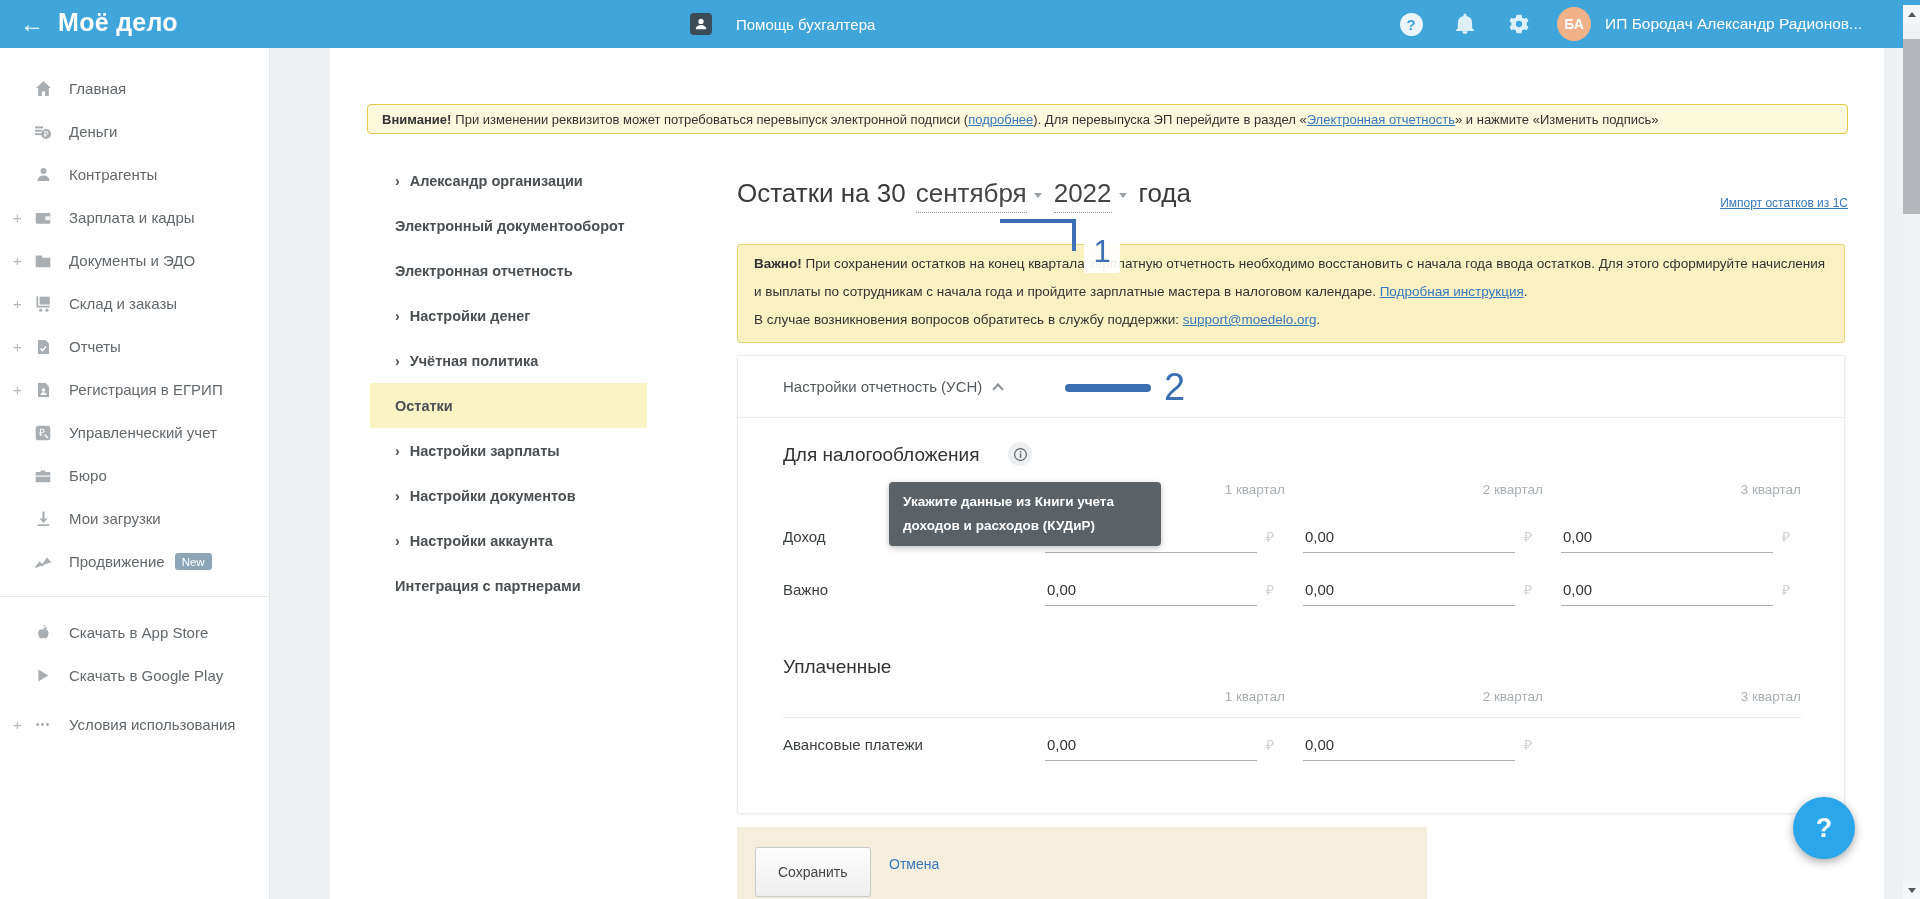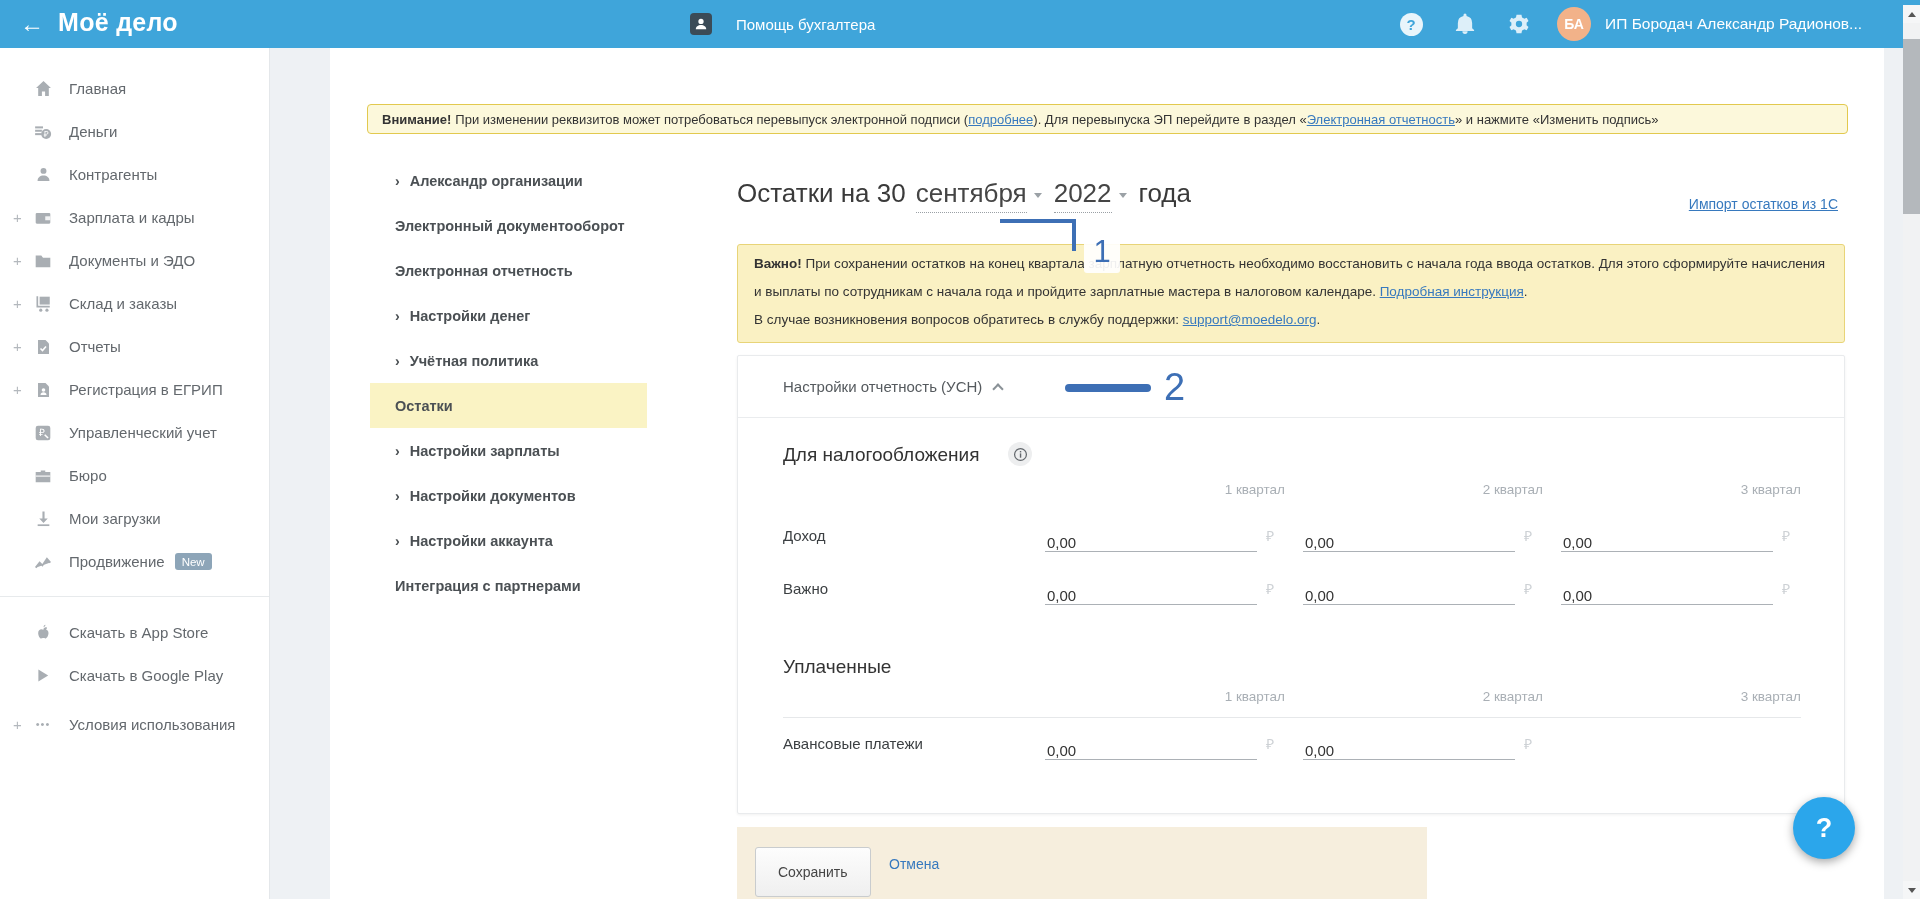--- a/index.html
+++ b/index.html
@@ -39,37 +39,37 @@
 
   .snav { position:absolute; left:40px; top:110px; width:277px; }
   .snav-item { height:45px; display:flex; align-items:center; padding-left:25px; font-size:14.5px; font-weight:700; color:#4b5054; cursor:pointer; }
   .snav-item .chev { margin-right:10px; font-size:14px; font-weight:700; color:#4b5054; }
   .snav-item.active { background:#faf3c4; }
 
   .page-title { position:absolute; left:407px; top:130px; font-size:26px; color:#3a3a3a; display:flex; align-items:baseline; }
   .title-part { margin-right:10px; }
   .dd { border-bottom:1px dotted #9aa0a5; padding-bottom:3px; color:#454545; cursor:pointer; }
   .caret-down { display:inline-block; width:0; height:0; border:4px solid transparent; border-top:5px solid #9ba1a6; margin:0 12px 0 7px; }
-  .import-link { position:absolute; right:46px; top:148px; font-size:14px; }
+  .import-link { position:absolute; right:36px; top:148px; font-size:12px; }
 
   .imp-box { position:absolute; left:407px; top:196px; width:1108px; background:#faf1c3; border:1px solid #e8d478; border-radius:3px; padding:5px 16px 8px 16px; font-size:13.5px; color:#333; line-height:28px; }
 
   
   .card { position:absolute; left:407px; top:307px; width:1108px; height:459px; background:#fff; border:1px solid #e9ebed; border-radius:2px; box-shadow:0 1px 3px rgba(0,0,0,.06); }
   .card-header { height:62px; display:flex; align-items:center; padding:0 45px; border-bottom:1px solid #eaecee; font-size:15px; color:#555a5e; cursor:pointer; }
   .chev-up { display:inline-block; width:8px; height:8px; border-left:2px solid #8a9197; border-top:2px solid #8a9197; transform:rotate(45deg); margin:5px 0 0 12px; }
   .sec-title { position:absolute; left:45px; font-size:19px; color:#333; }
   .info-icon { position:absolute; left:270px; top:86px; width:24px; height:24px; border-radius:50%; background:#edeeef; display:flex; align-items:center; justify-content:center; cursor:pointer; }
   .tooltip { position:absolute; left:151px; top:126px; width:272px; background:#5a6268; color:#fff; font-size:13.5px; font-weight:700; line-height:24px; border-radius:4px; padding:8px 14px; box-shadow:0 2px 6px rgba(0,0,0,.25); z-index:8; }
   .qrow { position:absolute; left:45px; width:1018px; display:grid; grid-template-columns:244px 240px 240px 240px; column-gap:18px; font-size:13.5px; color:#a9afb5; }
   .qrow span { text-align:right; }
   .frow { position:absolute; left:45px; width:1018px; display:grid; grid-template-columns:244px 240px 240px 240px; column-gap:18px; align-items:end; }
   .frow .flabel { font-size:15px; color:#3b3f42; padding-bottom:8px; }
   .cell { display:flex; align-items:flex-end; }
-  .cell input { width:212px; border:none; border-bottom:1px solid #acb1b6; background:transparent; font-family:"Liberation Sans",sans-serif; font-size:15px; color:#333; padding:2px 2px 0 2px; outline:none; }
+  .cell input { width:212px; border:none; border-bottom:1px solid #acb1b6; background:transparent; font-family:"Liberation Sans",sans-serif; font-size:15px; color:#333; padding:2px 2px 7px 2px; outline:none; }
   .cell .rub { color:#cdd1d5; font-size:14px; margin-left:9px; padding-bottom:7px; }
   .card-divider { position:absolute; left:45px; top:361px; width:1018px; height:1px; background:#e6e8ea; }
 
   
   .footer-band { position:absolute; left:407px; top:779px; width:690px; height:120px; background:#f6eedd; }
   .save-btn { position:absolute; left:18px; top:20px; padding:16px 22px; font-family:"Liberation Sans",sans-serif; font-size:14px; color:#454545; background:linear-gradient(#fdfdfd,#efefef); border:1px solid #c9ccce; border-radius:3px; cursor:pointer; }
   .cancel-link { position:absolute; left:152px; top:29px; font-size:14px; color:#3779be; text-decoration:none; cursor:pointer; }
 
   
   .fab { position:absolute; left:1793px; top:797px; width:62px; height:62px; border-radius:50%; background:#2ba6eb; color:#fff; font-size:27px; font-weight:700; display:flex; align-items:center; justify-content:center; box-shadow:0 3px 10px rgba(0,0,0,.35); cursor:pointer; z-index:20; }
@@ -359,20 +359,21 @@
       </div>
 
       <div class="sec-title" style="top:88px;">Для налогообложения</div>
       <span class="info-icon">
         <svg width="15" height="15" viewBox="0 0 16 16">
             <circle cx="8" cy="8" r="6.3" fill="none" stroke="#61666b" stroke-width="1.3"></circle>
             <rect x="7.3" y="6.8" width="1.5" height="4.6" fill="#61666b"></rect>
             <rect x="7.3" y="4.3" width="1.5" height="1.5" fill="#61666b"></rect>
           </svg>
       </span>
+      <div class="tooltip">Укажите данные из Книги учета доходов и расходов (КУДиР)</div>
 
       <div class="qrow" style="top:126px;">
         <span></span>
         <span>1 квартал</span>
         <span>2 квартал</span>
         <span>3 квартал</span>
       </div>
 
       <div class="frow" style="top:170px;">
         <span class="flabel">Доход</span>

